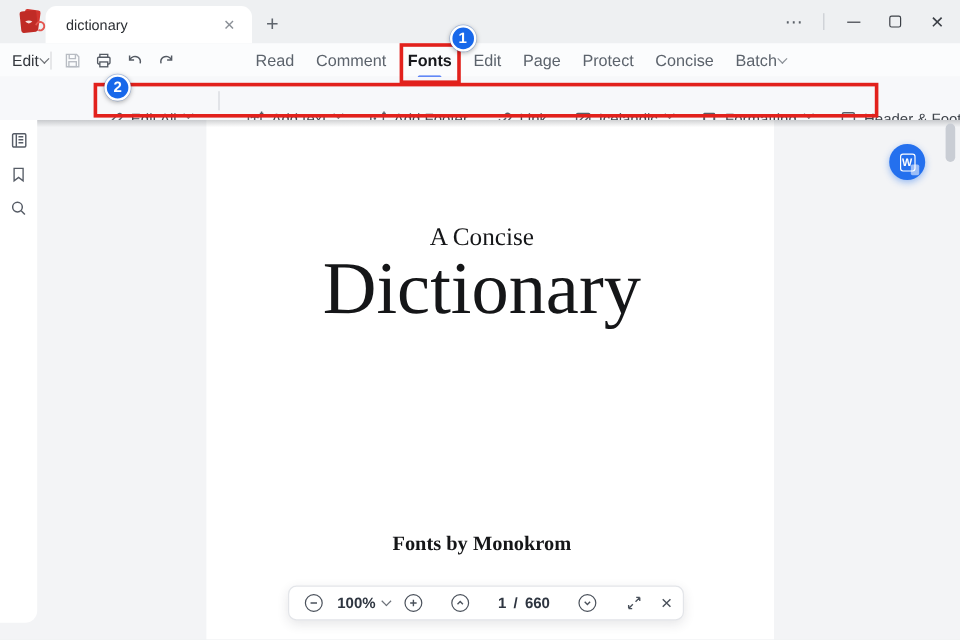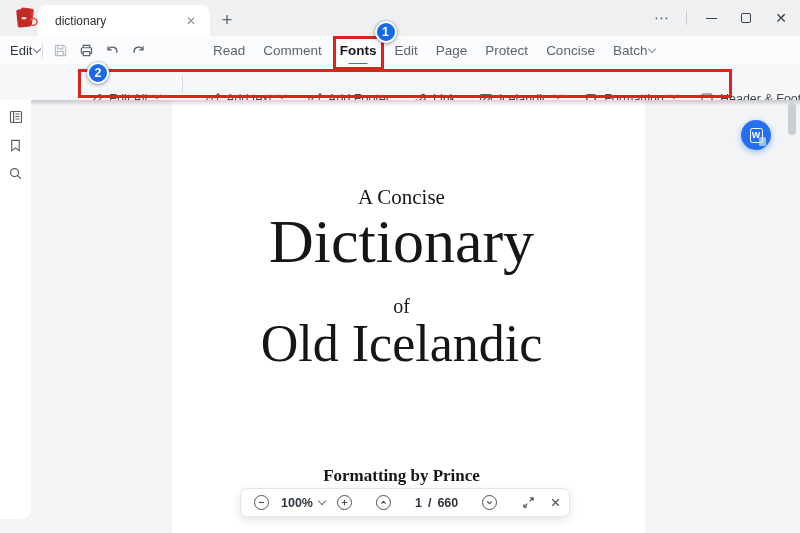--- a/index.html
+++ b/index.html
@@ -319,23 +319,21 @@
       <svg viewBox="0 0 16 16" width="15" height="15" fill="none" stroke="currentColor" stroke-width="1.3">
         <circle cx="7" cy="7" r="4.3"></circle>
           <path d="M10.3 10.3 L13.6 13.6"></path>
       </svg>
     </span>
   </div>
 
   <div class="page">
     <div class="doc doc-small" style="top:53px;">A Concise</div>
     <div class="doc doc-huge1" style="top:78px;">Dictionary</div>
-    <div class="doc doc-of" style="top:163px;">of</div>
-    <div class="doc doc-huge2" style="top:186px;">Old Icelandic</div>
-    <div class="doc doc-credit" style="top:333px;">Formatting by Prince</div>
+    <div class="doc doc-credit" style="top:310px;">Fonts by Monokrom</div>
   </div>
 
   <div class="word-fab">
     <span class="word-doc">
       <span class="word-letter">W</span>
     </span>
   </div>
 
   <div class="scroll-thumb"></div>
 

